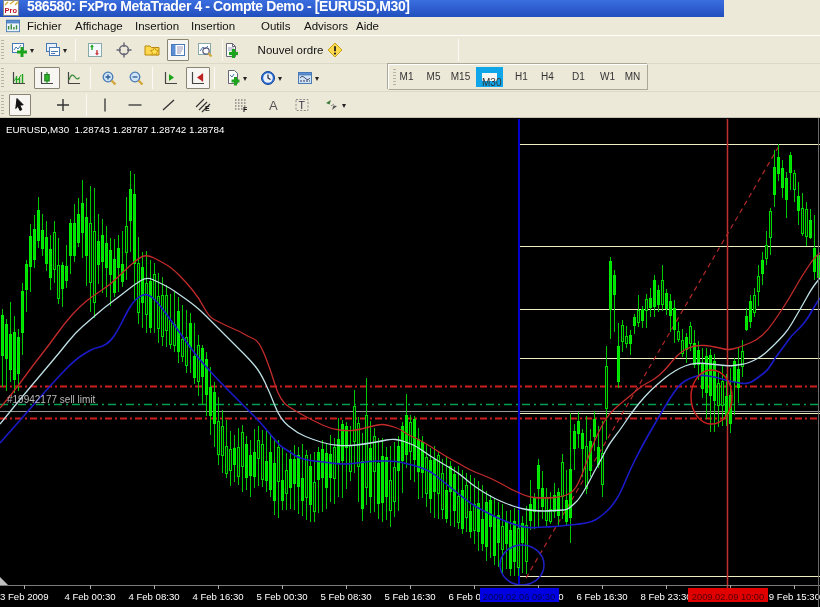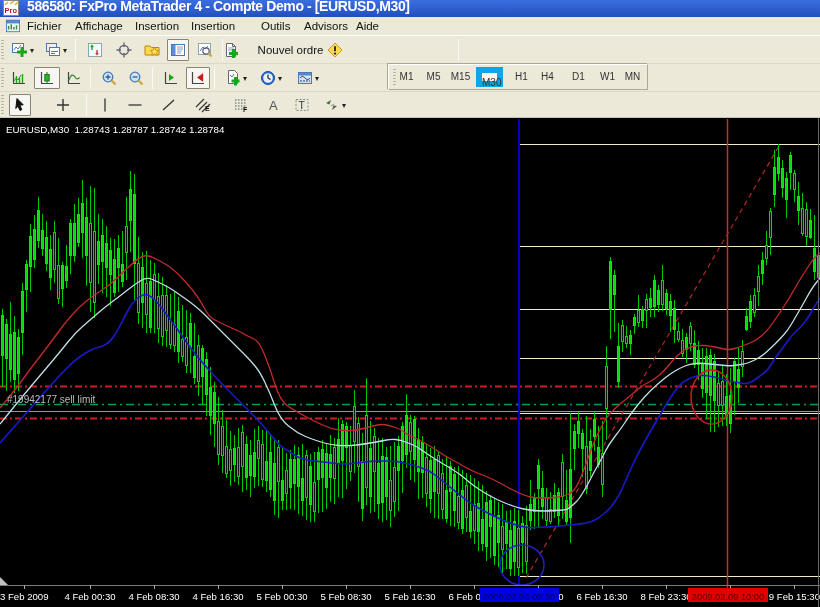--- a/index.html
+++ b/index.html
@@ -1,15 +1,15 @@
 <!DOCTYPE html>
 <html><head><meta charset="utf-8"><style>
 * { margin:0; padding:0; box-sizing:border-box; }
 html,body { width:820px; height:607px; overflow:hidden; font-family:"Liberation Sans", sans-serif; background:#ece9d8; }
-.titlebar { position:absolute; left:0; top:0; width:820px; height:17px; background:linear-gradient(#3a6ee0,#2a58c8 70%,#2050bc); overflow:hidden; }
+.titlebar { position:absolute; left:0; top:0; width:724px; height:17px; background:linear-gradient(#3a6ee0,#2a58c8 70%,#2050bc); overflow:hidden; }
 .titlebar .ticon { position:absolute; left:3px; top:0px; width:16px; height:16px; }
 .titlebar .ttext { position:absolute; left:27px; top:-2px; color:#fff; font-size:14px; font-weight:bold; letter-spacing:-0.4px; white-space:nowrap; }
 .menubar { position:absolute; left:0; top:17px; width:820px; height:19px; background:#ece9d8; border-bottom:1px solid #fff; }
 .menubar .mi { position:absolute; top:3px; font-size:11.5px; color:#111; }
 .micon { position:absolute; left:6px; top:2px; width:14px; height:14px; }
 .tb { position:absolute; left:0; width:820px; background:#ece9d8; }
 #tb1 { top:36px; height:28px; border-bottom:1px solid #ddd9c8; }
 #tb2 { top:64px; height:28px; border-bottom:1px solid #ddd9c8; }
 #tb3 { top:92px; height:26px; border-bottom:1px solid #c8c4b4; }
 .tbtn { position:absolute; display:flex; align-items:center; justify-content:center; gap:1px; }

